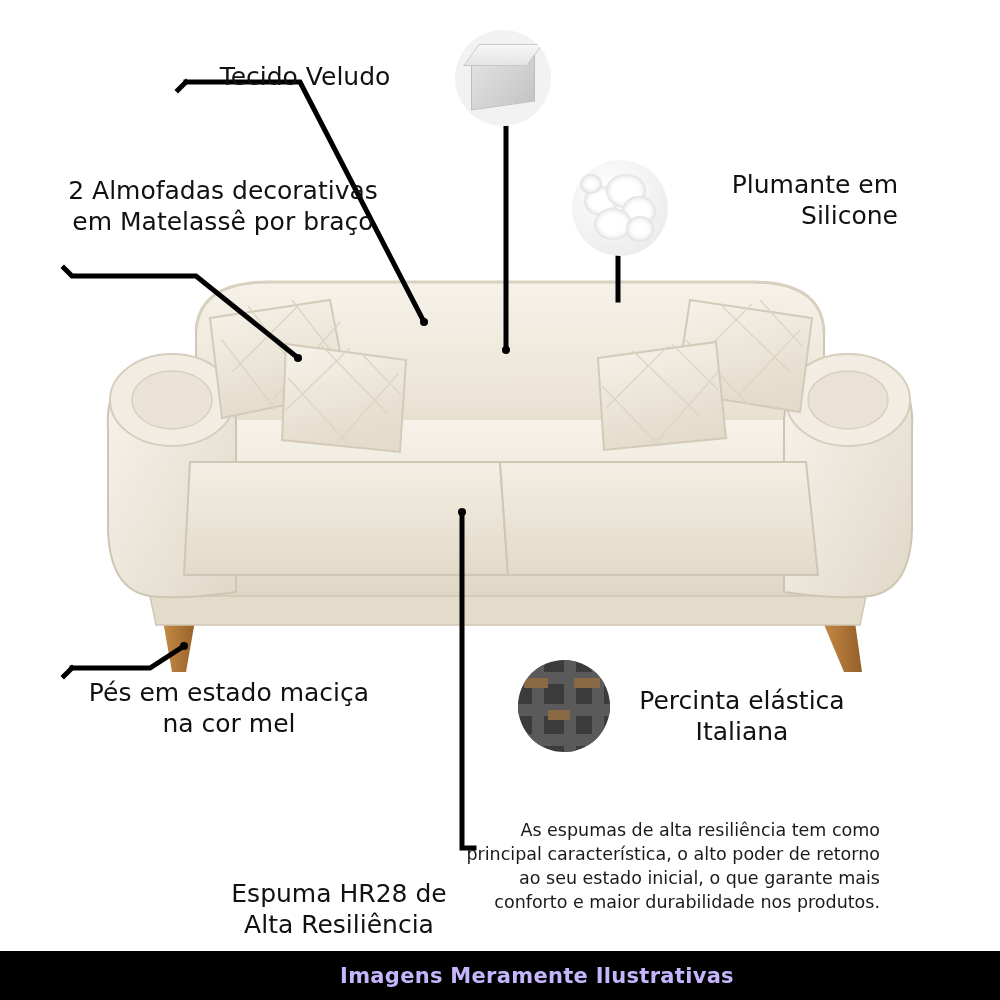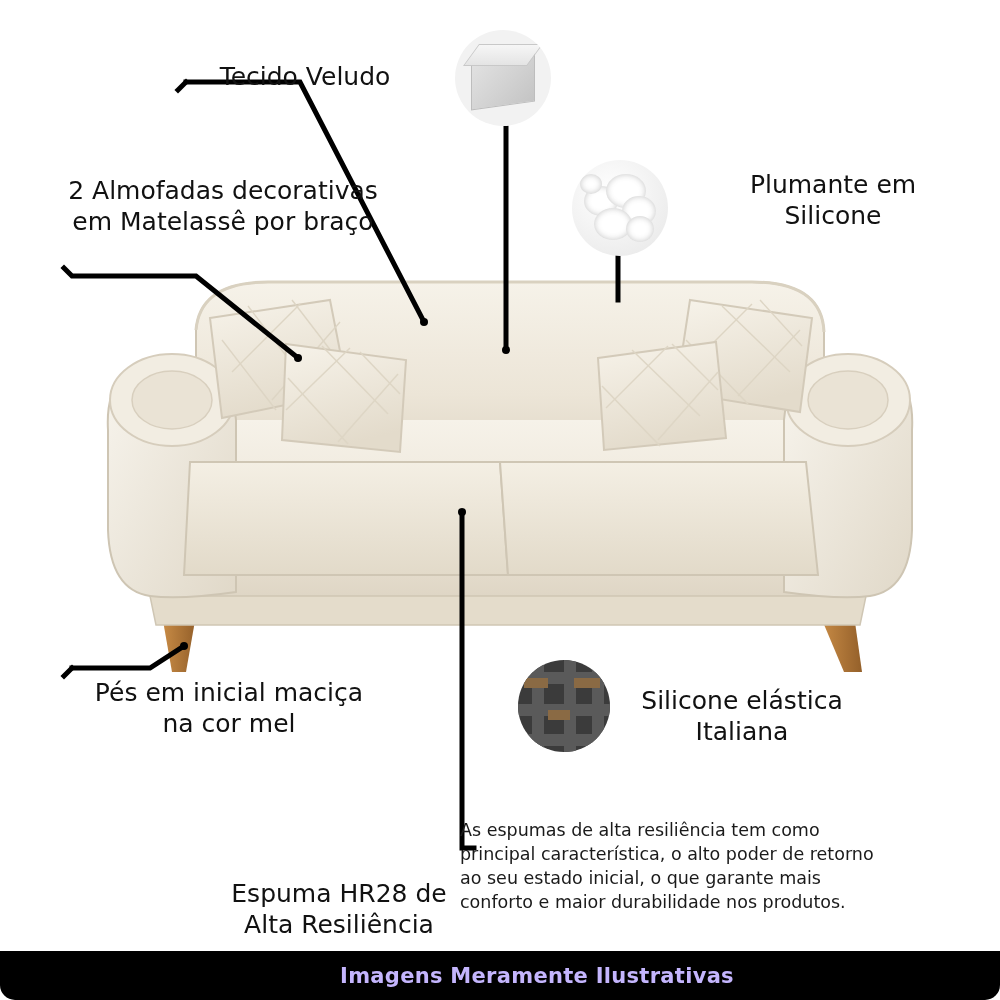--- a/index.html
+++ b/index.html
@@ -9,21 +9,20 @@
   }
   body {
     font-family: "DejaVu Sans", sans-serif;
   }
   #stage {
     position: relative;
     width: 1000px;
     height: 1000px;
     background: #ffffff;
     overflow: hidden;
-    border-radius: 15px;
   }
 
   
   .anno {
     position: absolute;
     color: #111111;
     font-size: 25px;
     line-height: 1.22;
     font-family: "DejaVu Sans", sans-serif;
     white-space: pre-line;
@@ -111,21 +110,21 @@
     font-weight: bold;
     letter-spacing: 0.3px;
     font-family: "DejaVu Sans", sans-serif;
     padding-left: 37px;
   }
 
   #desc {
     position: absolute;
     left: 460px; top: 818px;
     width: 420px;
-    text-align: left;
+    text-align: right;
     font-size: 17.5px;
     line-height: 1.38;
     color: #1a1a1a;
     font-family: "DejaVu Sans", sans-serif;
   }
 </style>
 </head>
 <body>
 
 <div id="stage">
@@ -270,30 +269,30 @@
     <div class="weave-v" style="left:46px;top:0;width:12px;height:92px;"></div>
     <div class="weave-v" style="left:74px;top:0;width:12px;height:92px;"></div>
     <div class="weave-tan" style="left:6px;top:18px;width:24px;height:10px;"></div>
     <div class="weave-tan" style="left:56px;top:18px;width:26px;height:10px;"></div>
     <div class="weave-tan" style="left:30px;top:50px;width:22px;height:10px;"></div>
   </div>
 
   <div class="anno center" style="left:190px; top:62px; width:230px;">Tecido Veludo</div>
 
 
-  <div class="anno center" style="left:708px; top:170px; width:250px;">Plumante em
+  <div class="anno center" style="left:648px; top:170px; width:250px;text-align:right;">Plumante em
 Silicone</div>
 
   <div class="anno center" style="left:48px; top:176px; width:350px;text-align:center;">2 Almofadas decorativas
 em Matelassê por braço</div>
 
-  <div class="anno center" style="left:54px; top:678px; width:350px;">Pés em inicial maciça
+  <div class="anno center" style="left:54px; top:678px; width:350px;">Pés em estado maciça
 na cor mel</div>
 
-  <div class="anno center" style="left:612px; top:686px; width:260px;">Silicone elástica
+  <div class="anno center" style="left:612px; top:686px; width:260px;">Percinta elástica
 Italiana</div>
 
   <div class="anno center" style="left:214px; top:879px; width:250px;">Espuma HR28 de
 Alta Resiliência</div>
 
   <div id="desc">As espumas de alta resiliência tem como principal característica, o alto poder de retorno ao seu estado inicial, o que garante mais conforto e maior durabilidade nos produtos.</div>
 
   <div id="footer">Imagens Meramente Ilustrativas</div>
 
 </div>

